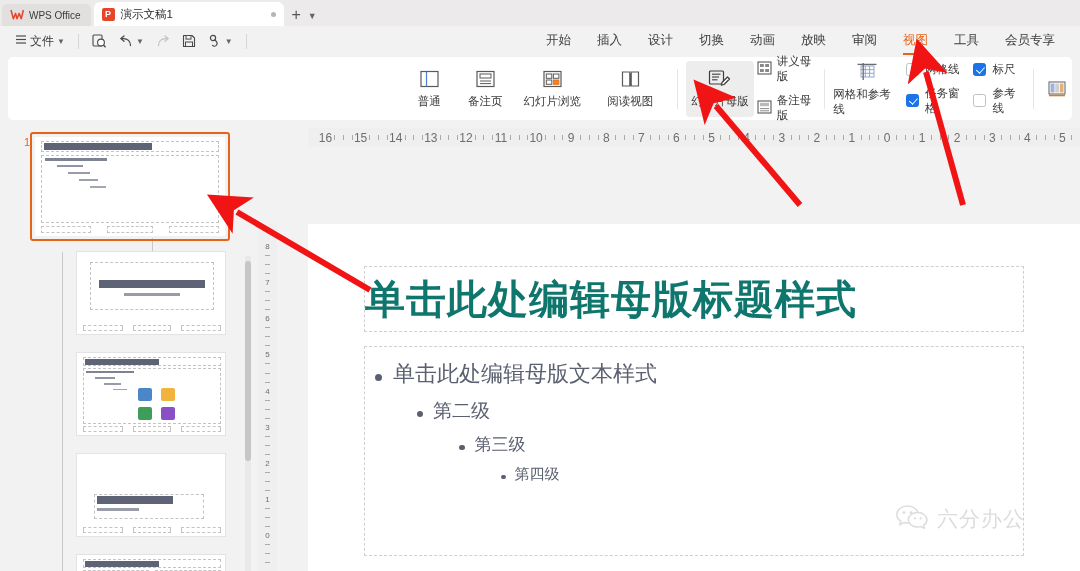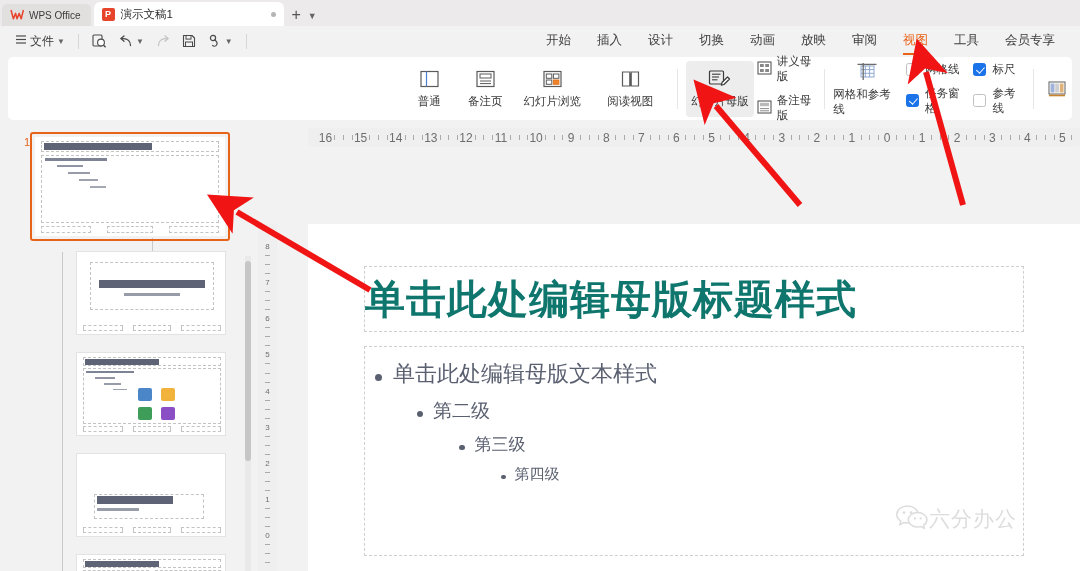--- a/index.html
+++ b/index.html
@@ -179,21 +179,21 @@
   .lvl3 { font-size: 17px; margin: 9px 0 0 90px; }
   .lvl3 .bullet { width: 5.5px; height: 5.5px; margin-right: 10px; }
   .lvl4 { font-size: 15px; margin: 9px 0 0 132px; }
   .lvl4 .bullet { width: 4.5px; height: 4.5px; margin-right: 9px; }
   .lvl5 { font-size: 14px; margin: 9px 0 0 172px; }
   .lvl5 .bullet { width: 4px; height: 4px; margin-right: 9px; }
 
   
   .watermark {
     position: absolute; left: 895px; top: 503px;
-    display: flex; align-items: center; 
+    display: flex; align-items: center; gap: 8px;
     opacity: 0.34; pointer-events: none;
   }
   .wm-text { font-size: 21px; color: #9a9a9a; letter-spacing: 1px; }
 
   
   .arrows { position: absolute; left: 0; top: 0; width: 1080px; height: 571px; pointer-events: none; }
 </style>
 </head>
 <body>
 

